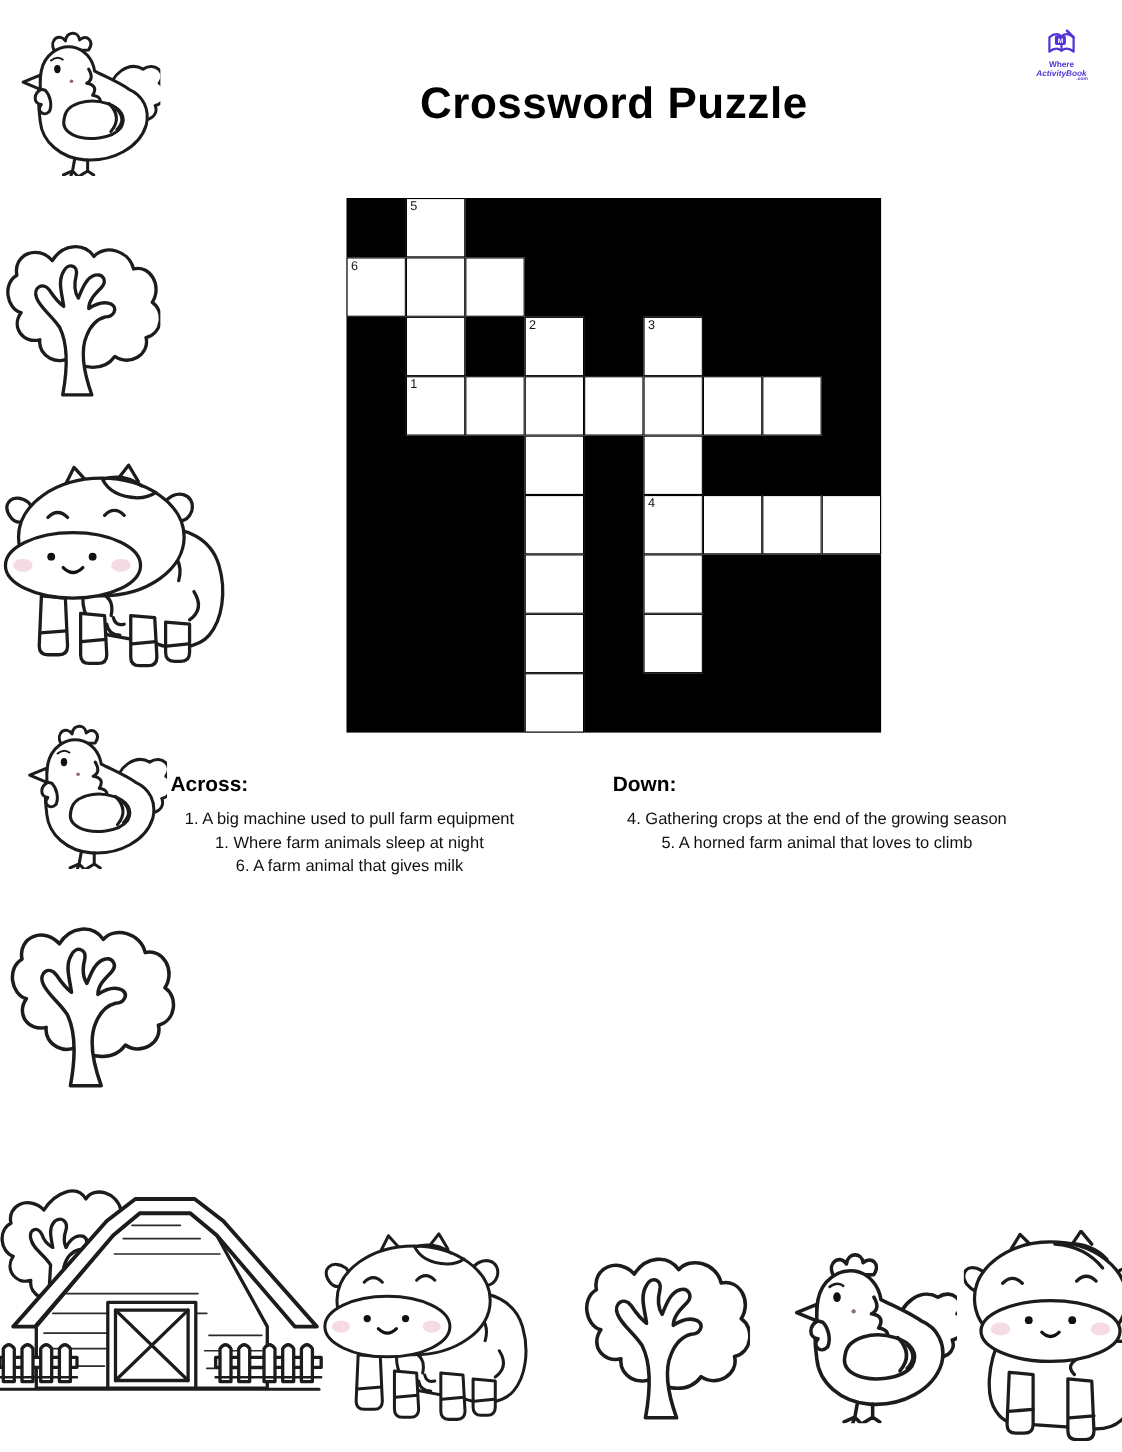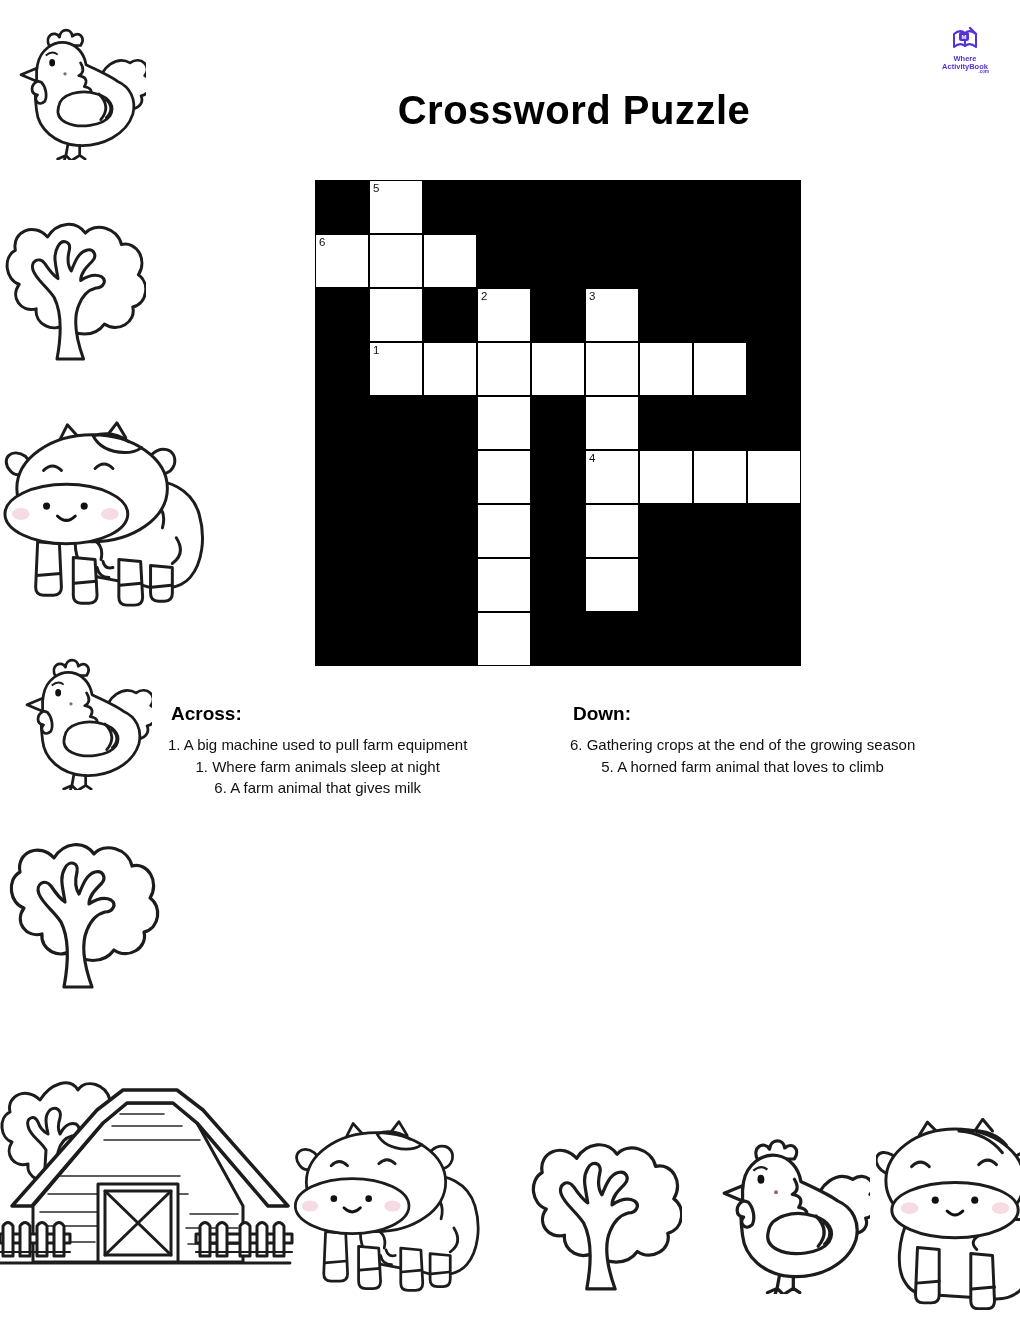--- a/index.html
+++ b/index.html
@@ -1,38 +1,38 @@
 <!DOCTYPE html>
 <html><head>
 <meta charset="utf-8">
 <style>
   html,body{margin:0;padding:0;}
   body{
     width:1020px;height:1320px;position:relative;overflow:hidden;
     background:#ffffff;font-family:"Liberation Sans", sans-serif;color:#000;
   }
   .page-title{
-    position:absolute;top:72px;left:258px;width:600px;margin:16px;
+    position:absolute;top:72px;left:258px;width:600px;margin:0;
     text-align:center;font-size:40px;font-weight:700;letter-spacing:.5px;color:#000;
   }
   
   .logo{position:absolute;left:936px;top:26px;width:58px;text-align:center;line-height:1;}
   .logo-icon{display:block;margin:0 auto 2px auto;}
   .logo-l1{font-size:7.5px;font-weight:700;}
-  .logo-l2{font-size:7.5px;font-weight:700;}
+  .logo-l2{font-size:7.5px;font-weight:700;font-style:italic;}
   .logo-l3{font-size:4.5px;font-weight:700;text-align:right;padding-right:5px;}
   
   .grid{position:absolute;left:315px;top:180px;background:#000;}
   .cell{position:absolute;background:#fff;border:1px solid #000;box-sizing:border-box;}
   .cellnum{display:block;font-size:11.5px;line-height:1;margin:2px 0 0 3px;color:#111;}
   
   .clues{position:absolute;top:703px;}
   .clues.across{left:155px;}
   .clues.down{left:557px;}
-  .clue-heading{font-size:19px;font-weight:700;margin:0 0 9px 16px;}
+  .clue-heading{font-size:19px;font-weight:700;margin:0 0 9px 0;}
   .clue-list{list-style:none;margin:0;padding:0 0 0 13px;font-size:15px;line-height:21.7px;color:#111;text-align:center;}
   
   .illus{position:absolute;}
   .symdefs{position:absolute;width:0;height:0;overflow:hidden;}
 </style>
 </head>
 <body>
 
 <svg class="symdefs" xmlns="http://www.w3.org/2000/svg" aria-hidden="true">
 
@@ -207,21 +207,21 @@
   <h2 class="clue-heading">Across:</h2>
   <ul class="clue-list">
       <li>1. A big machine used to pull farm equipment</li>
       <li>1. Where farm animals sleep at night</li>
       <li>6. A farm animal that gives milk</li>
     </ul>
 </div>
 <div class="clues down">
   <h2 class="clue-heading">Down:</h2>
   <ul class="clue-list">
-      <li>6. Gathering crops at the end of the growing season</li>
+      <li>4. Gathering crops at the end of the growing season</li>
       <li>5. A horned farm animal that loves to climb</li>
     </ul>
 </div>
 
 <svg class="illus" style="left:6px;top:28px;width:140px;height:132px;">
     <use href="#sym-chicken"></use>
   </svg>
 <svg class="illus" style="left:4px;top:214px;width:142px;height:150px;">
     <use href="#sym-tree"></use>
   </svg>

